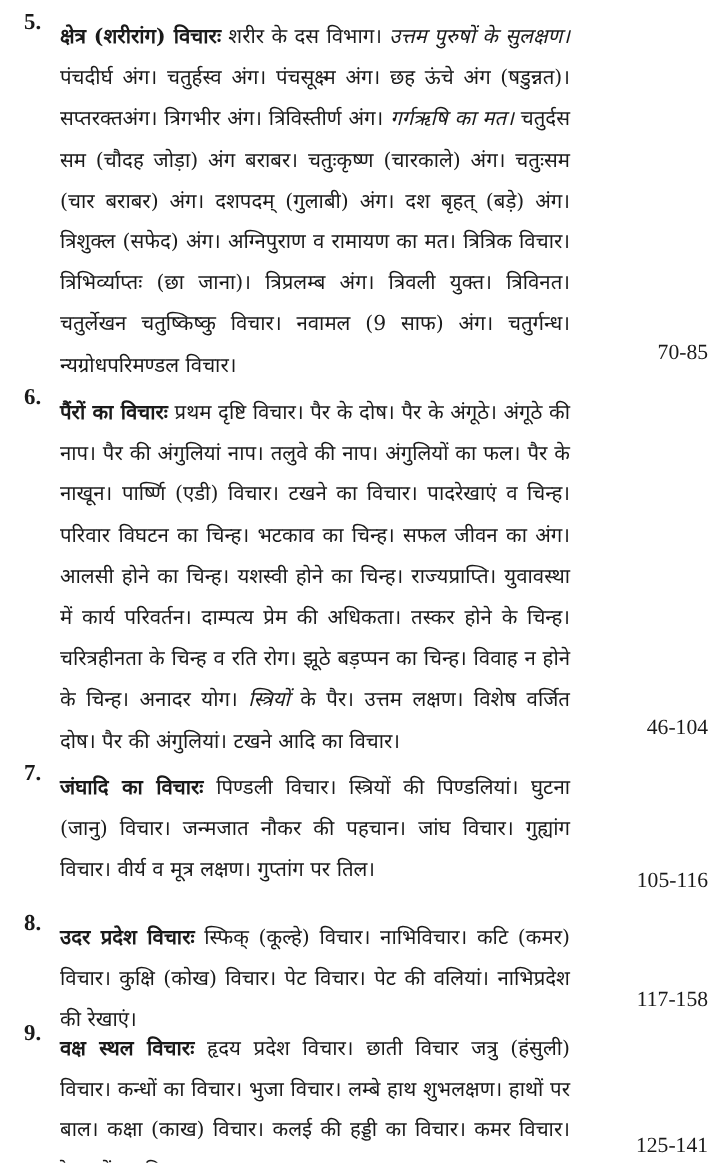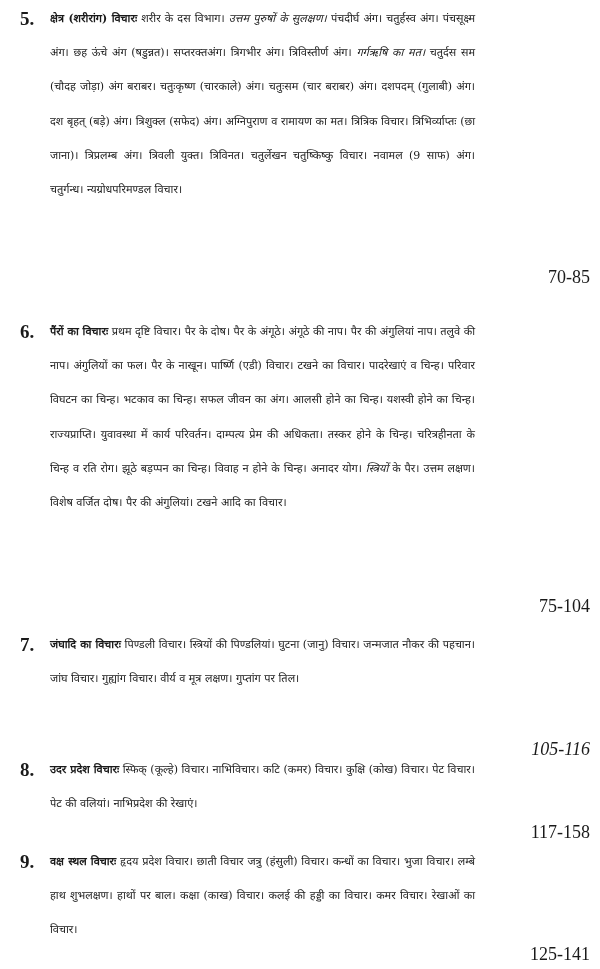--- a/index.html
+++ b/index.html
@@ -33,22 +33,22 @@
     top: 0;
     font-family: "Liberation Serif", serif;
     font-weight: bold;
     font-size: 19px;
     line-height: 34px;
   }
   .entry-body {
     position: absolute;
     left: 50px;
     width: 425px;
-    top: 0;
-    font-size: 11px;
+    top: 12px;
+    font-size: 17px;
     line-height: 34.2px;
     text-align: justify;
     text-align-last: left;
   }
   .entry-body .heading {
     font-weight: bold;
   }
   .entry-body .it {
     font-style: italic;
   }
@@ -64,37 +64,37 @@
 </head>
 <body>
 
 <div class="page">
 
   <div class="entry" style="top:2px;">
     <span class="entry-num">5.</span>
     <div class="entry-body">
       <span class="heading">क्षेत्र (शरीरांग) विचारः</span><span> शरीर के दस विभाग। </span><span class="it">उत्तम पुरुषों के सुलक्षण।</span><span> पंचदीर्घ अंग। चतुर्हस्व अंग। पंचसूक्ष्म अंग। छह ऊंचे अंग (षडुन्नत)। सप्तरक्तअंग। त्रिगभीर अंग। त्रिविस्तीर्ण अंग। </span><span class="it">गर्गऋषि का मत।</span><span> चतुर्दस सम (चौदह जोड़ा) अंग बराबर। चतुःकृष्ण (चारकाले) अंग। चतुःसम (चार बराबर) अंग। दशपदम् (गुलाबी) अंग। दश बृहत् (बड़े) अंग। त्रिशुक्ल (सफेद) अंग। अग्निपुराण व रामायण का मत। त्रित्रिक विचार। त्रिभिर्व्याप्तः (छा जाना)। त्रिप्रलम्ब अंग। त्रिवली युक्त। त्रिविनत। चतुर्लेखन चतुष्किष्कु विचार। नवामल (9 साफ) अंग। चतुर्गन्ध। न्यग्रोधपरिमण्डल विचार।</span>
     </div>
-    <span class="entry-pages" style="top:258px;">70-85</span>
+    <span class="entry-pages" style="top:274px;">70-85</span>
   </div>
 
   <div class="entry" style="top:315px;">
     <span class="entry-num">6.</span>
     <div class="entry-body">
       <span class="heading">पैंरों का विचारः</span><span> प्रथम दृष्टि विचार। पैर के दोष। पैर के अंगूठे। अंगूठे की नाप। पैर की अंगुलियां नाप। तलुवे की नाप। अंगुलियों का फल। पैर के नाखून। पार्ष्णि (एडी) विचार। टखने का विचार। पादरेखाएं व चिन्ह। परिवार विघटन का चिन्ह। भटकाव का चिन्ह। सफल जीवन का अंग। आलसी होने का चिन्ह। यशस्वी होने का चिन्ह। राज्यप्राप्ति। युवावस्था में कार्य परिवर्तन। दाम्पत्य प्रेम की अधिकता। तस्कर होने के चिन्ह। चरित्रहीनता के चिन्ह व रति रोग। झूठे बड़प्पन का चिन्ह। विवाह न होने के चिन्ह। अनादर योग। </span><span class="it">स्त्रियों</span><span> के पैर। उत्तम लक्षण। विशेष वर्जित दोष। पैर की अंगुलियां। टखने आदि का विचार।</span>
     </div>
-    <span class="entry-pages" style="top:274px;">75-104</span>
+    <span class="entry-pages" style="top:274px;">46-104</span>
   </div>
 
   <div class="entry" style="top:628px;">
     <span class="entry-num">7.</span>
     <div class="entry-body">
       <span class="heading">जंघादि का विचारः</span><span> पिण्डली विचार। स्त्रियों की पिण्डलियां। घुटना (जानु) विचार। जन्मजात नौकर की पहचान। जांघ विचार। गुह्यांग विचार। वीर्य व मूत्र लक्षण। गुप्तांग पर तिल।</span>
     </div>
-    <span class="entry-pages" style="top:104px;font-style:italic;">105-116</span>
+    <span class="entry-pages" style="top:88px;">105-116</span>
   </div>
 
   <div class="entry" style="top:753px;">
     <span class="entry-num">8.</span>
     <div class="entry-body">
       <span class="heading">उदर प्रदेश विचारः</span><span> स्फिक् (कूल्हे) विचार। नाभिविचार। कटि (कमर) विचार। कुक्षि (कोख) विचार। पेट विचार। पेट की वलियां। नाभिप्रदेश की रेखाएं।</span>
     </div>
     <span class="entry-pages" style="top:62px;">117-158</span>
   </div>
 

